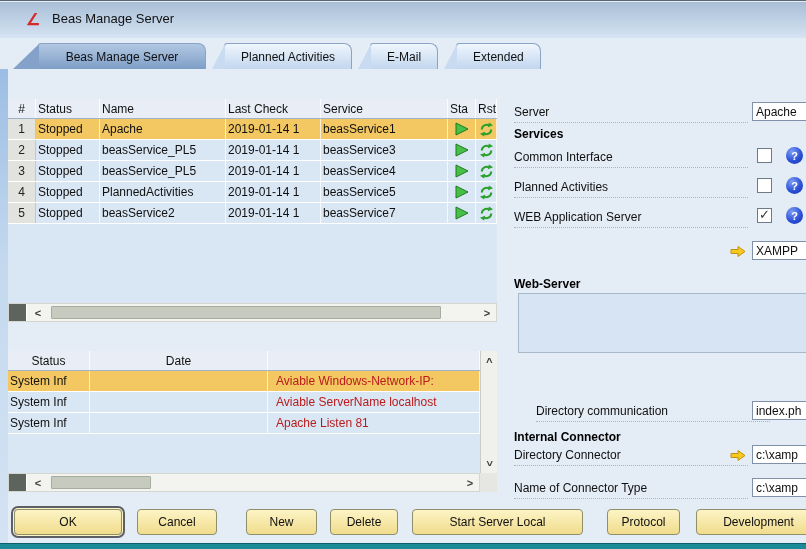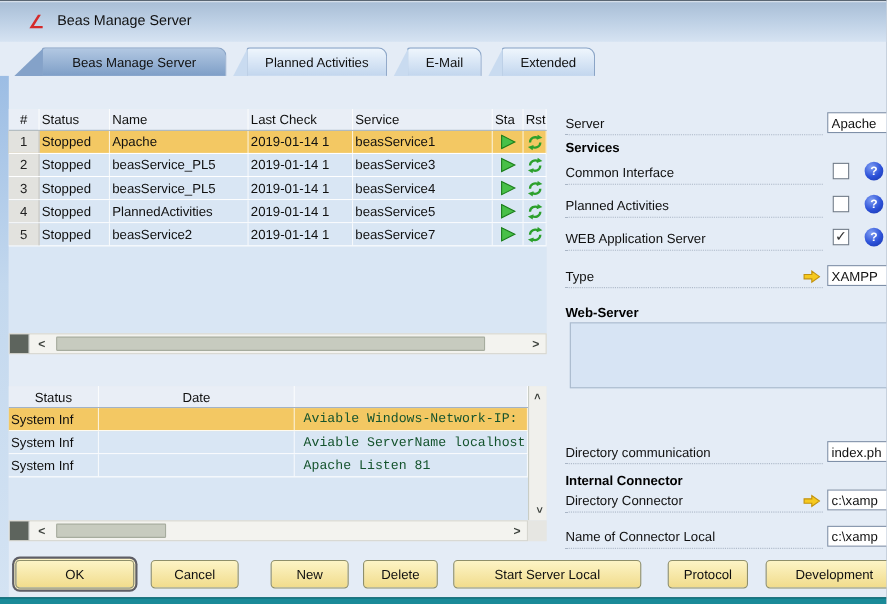--- a/index.html
+++ b/index.html
@@ -37,21 +37,21 @@
   .trow { display:grid; height:21px; font-size:12px; color:#101010; border-bottom:1px solid #fff;
           background:#d9e6f4; }
   .trow > div { display:flex; align-items:center; padding:0 2px; overflow:hidden; white-space:nowrap;
                 border-right:1px solid rgba(255,255,255,.75); }
   .trow.selected { background:#f3c863; }
   .numcell { background:#e2e2de; justify-content:center; border-right:1px solid #c6c6c2 !important;
              color:#222; }
   .g7 { grid-template-columns:28px 64px 126px 95px 127px 28px 1fr; }
   .g3 { grid-template-columns:82px 178px 1fr; }
   .center { justify-content:center; }
-  .linktext { color:#14532d; padding-left:8px !important;font-family:Liberation Mono, monospace; }
+  .linktext { color:#b91c1c; padding-left:8px !important; }
 
   
   .icon-play  { width:16px; height:14px; display:block; margin:auto; }
   .icon-cycle { width:15px; height:15px; display:block; margin:auto; }
   .help-icon { position:absolute; width:17px; height:17px; border-radius:50%;
                background:radial-gradient(circle at 35% 28%, #7d9cf2 0%, #2c51d8 55%, #1733a8 100%);
                color:#fff; font-size:11px; font-weight:bold; display:flex; align-items:center;
                justify-content:center; left:786px; }
   .arrow-icon { position:absolute; width:16px; height:13px; left:730px; }
 
@@ -297,48 +297,45 @@
   </div>
   <div class="checkbox" style="top:177px;"></div>
   <div class="help-icon" style="top:176px;">?</div>
 
   <div class="fieldrow" style="top:209px;">
     <span>WEB Application Server</span>
   </div>
   <div class="checkbox checked" style="top:207px;"></div>
   <div class="help-icon" style="top:206px;">?</div>
 
-  <div class="fieldrow" style="top:243px;">
-    <span>Type</span>
-  </div>
   <svg class="arrow-icon" style="top:244px;" viewBox="0 0 16 13">
     <path d="M1 4.5h7V1.5L15 6.5 8 11.5V8.5H1z" fill="#f6c91e" stroke="#c2920e"></path>
     </svg>
   <input class="tfield" style="top: 240px;" readonly="" value="XAMPP">
 
   <div class="heading" style="top:276px;">Web-Server</div>
   <div class="groupbox dots"></div>
 
-  <div class="fieldrow" style="top:403px;">
+  <div class="fieldrow" style="top:403px;margin-left:22px;">
     <span>Directory communication</span>
   </div>
   <input class="tfield" style="top: 400px;" readonly="" value="index.ph">
 
   <div class="heading" style="top:429px;">Internal Connector</div>
 
   <div class="fieldrow" style="top:447px;">
     <span>Directory Connector</span>
   </div>
   <svg class="arrow-icon" style="top:448px;" viewBox="0 0 16 13">
     <path d="M1 4.5h7V1.5L15 6.5 8 11.5V8.5H1z" fill="#f6c91e" stroke="#c2920e"></path>
     </svg>
   <input class="tfield" style="top: 444px;" readonly="" value="c:\xamp">
 
   <div class="fieldrow" style="top:480px;">
-    <span>Name of Connector Local</span>
+    <span>Name of Connector Type</span>
   </div>
   <input class="tfield" style="top: 477px;" readonly="" value="c:\xamp">
 
   <button class="btn default" style="left:14px; width:108px;">OK</button>
   <button class="btn" style="left:137px; width:80px;">Cancel</button>
   <button class="btn" style="left:246px; width:71px;">New</button>
   <button class="btn" style="left:330px; width:68px;">Delete</button>
   <button class="btn" style="left:412px; width:171px;text-align:right;">Start Server Local</button>
   <button class="btn" style="left:607px; width:73px;">Protocol</button>
   <button class="btn" style="left:696px; width:125px;">Development</button>

